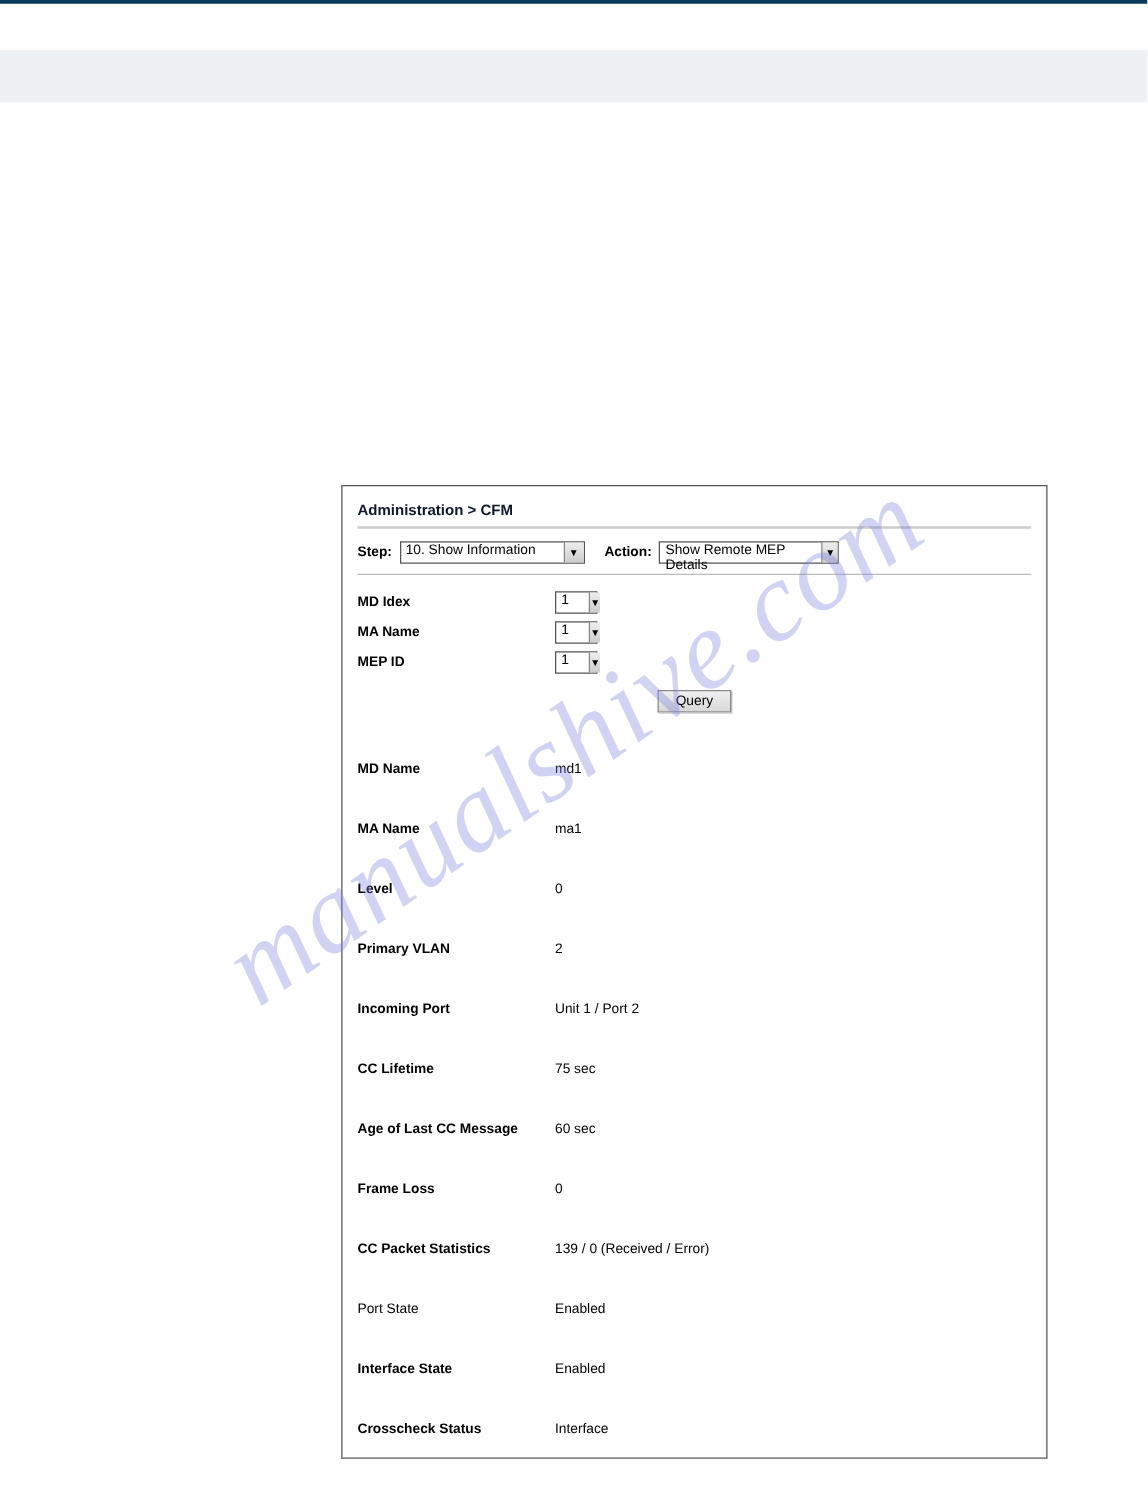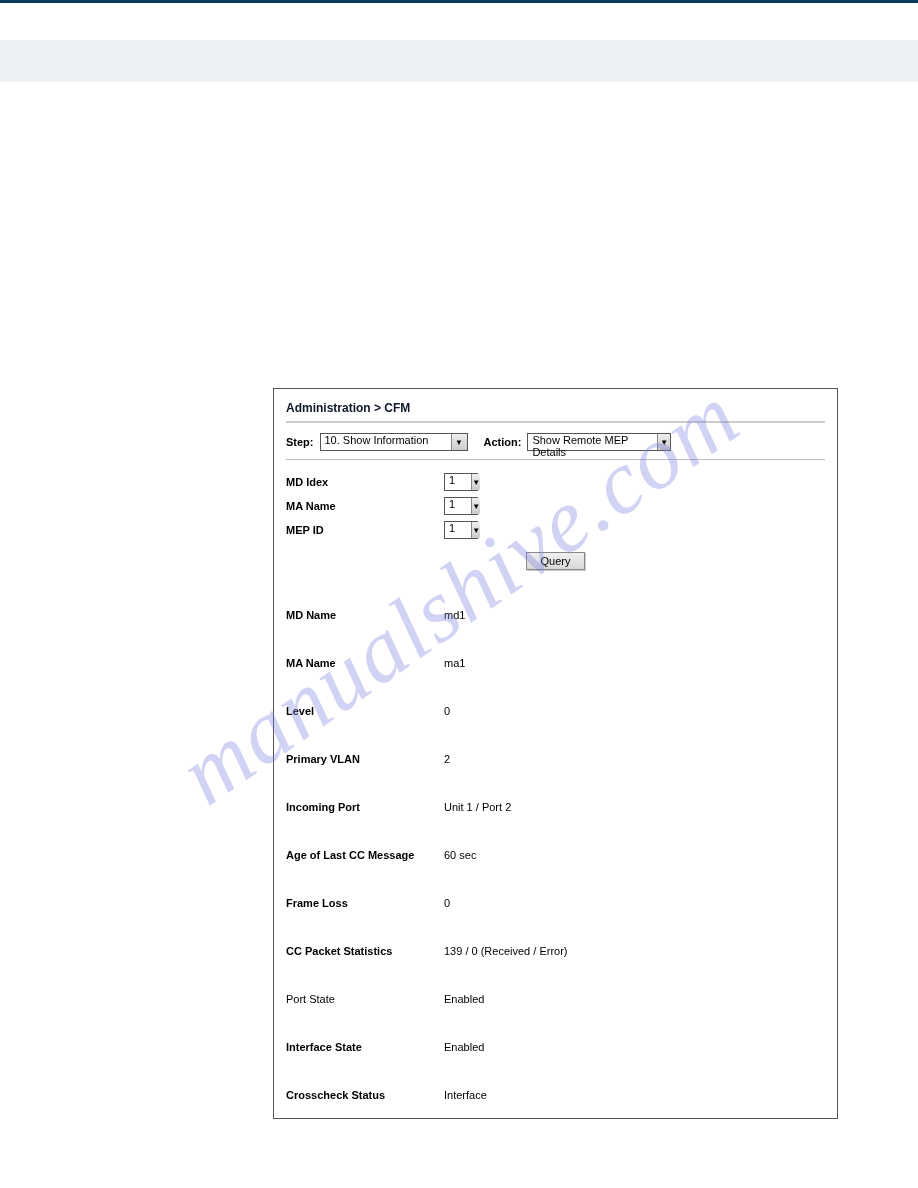--- a/index.html
+++ b/index.html
@@ -202,20 +202,24 @@
       </div>
       <div class="data-row">
         <span class="dlabel">Primary VLAN</span>
         <span class="dvalue">2</span>
       </div>
       <div class="data-row">
         <span class="dlabel">Incoming Port</span>
         <span class="dvalue">Unit 1 / Port 2</span>
       </div>
       <div class="data-row">
+        <span class="dlabel">CC Lifetime</span>
+        <span class="dvalue">75 sec</span>
+      </div>
+      <div class="data-row">
         <span class="dlabel">Age of Last CC Message</span>
         <span class="dvalue">60 sec</span>
       </div>
       <div class="data-row">
         <span class="dlabel">Frame Loss</span>
         <span class="dvalue">0</span>
       </div>
       <div class="data-row">
         <span class="dlabel">CC Packet Statistics</span>
         <span class="dvalue">139 / 0 (Received / Error)</span>

